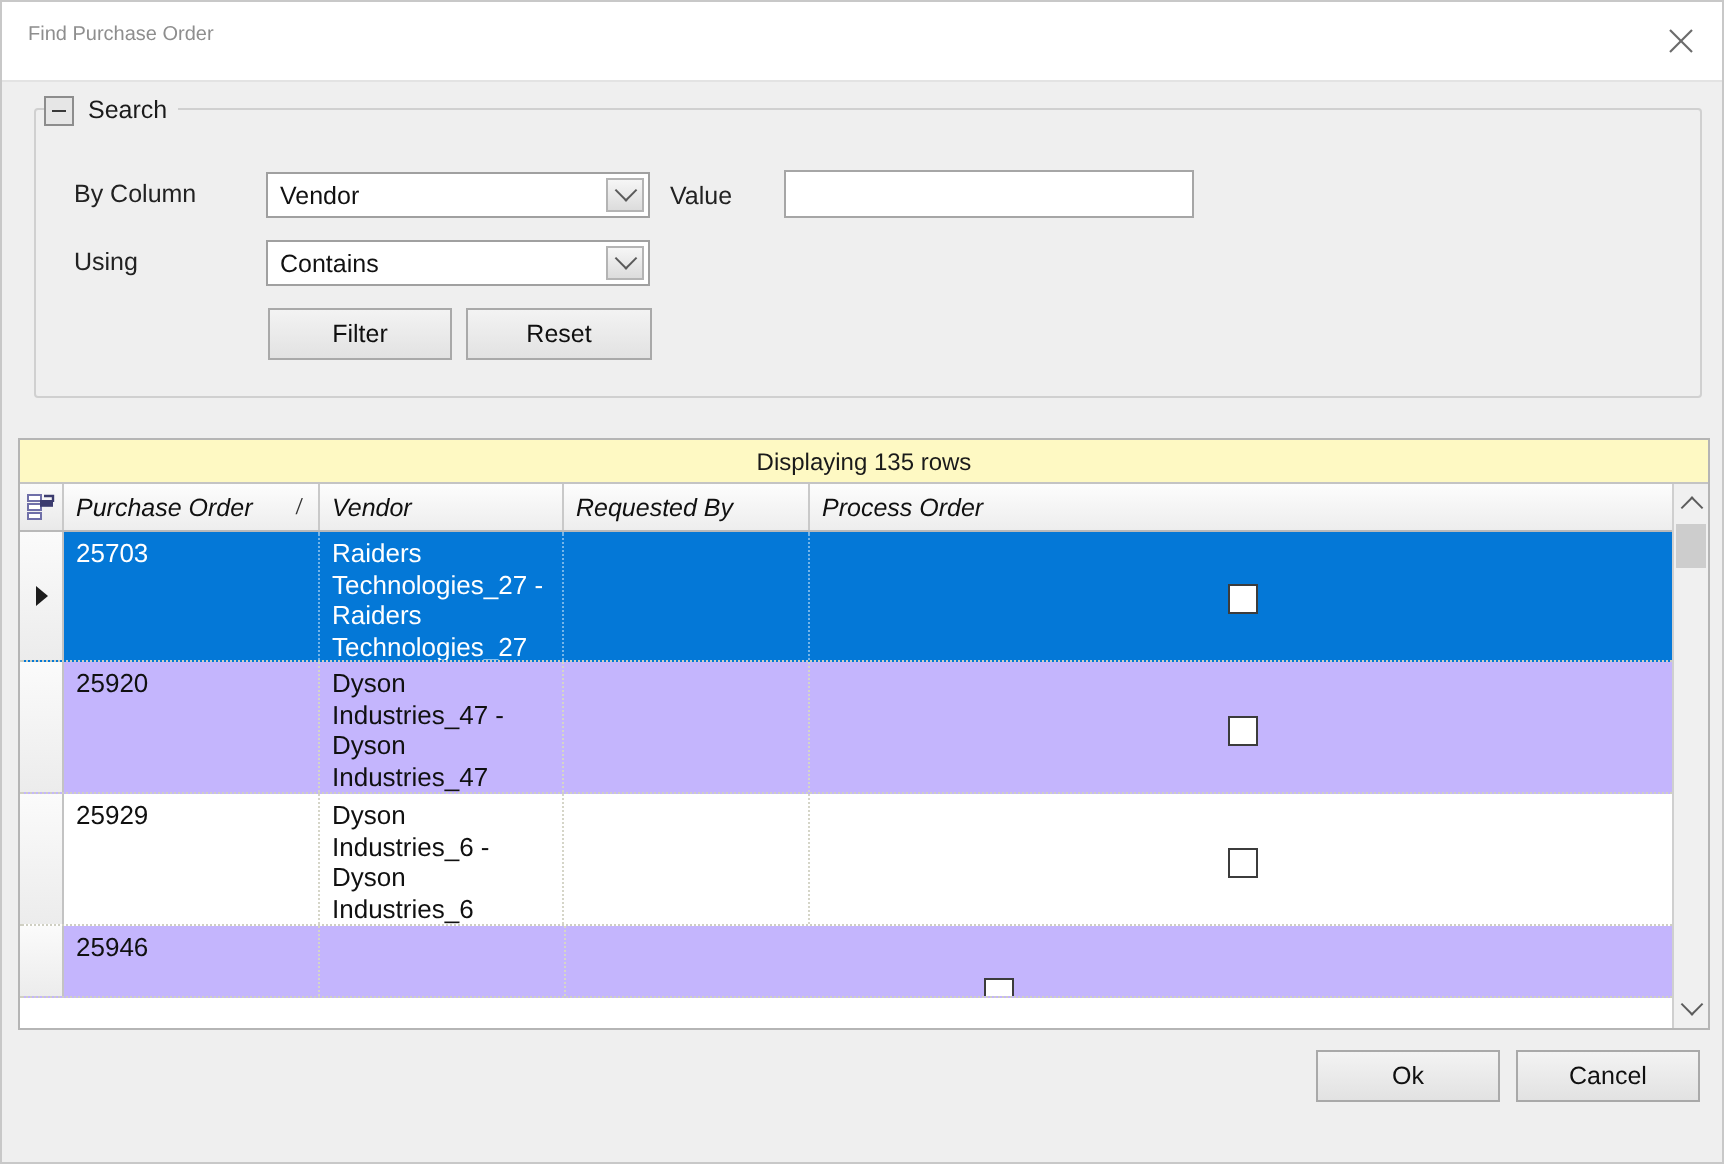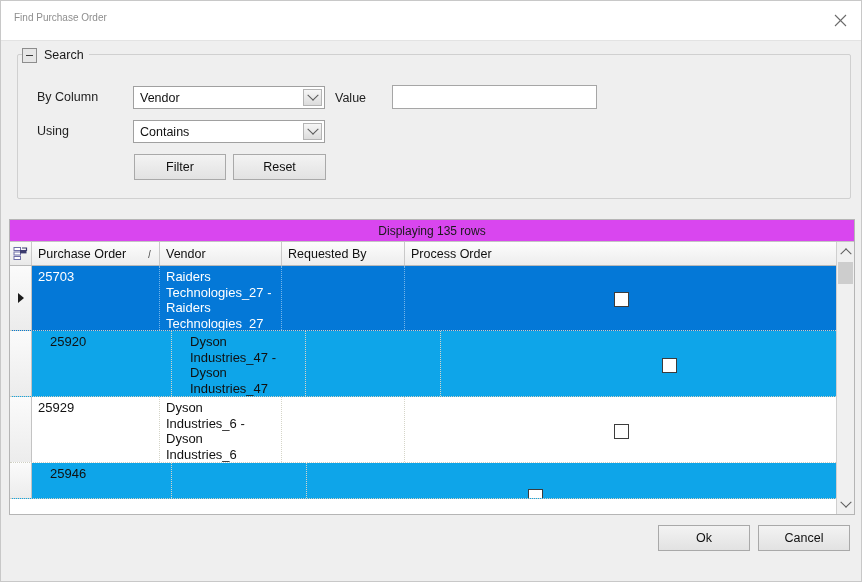--- a/index.html
+++ b/index.html
@@ -200,21 +200,21 @@
     top: 218px;
     width: 846px;
     height: 296px;
     border: 1px solid #b5b5b5;
     box-sizing: border-box;
     background: #ffffff;
     overflow: hidden;
   }
   #grid-status {
     height: 22px;
-    background: #d946ef;
+    background: #fef9c3;
     border-bottom: 1px solid #c4c4c4;
     display: flex;
     align-items: center;
     justify-content: center;
     font-size: 12px;
     color: #1a1a1a;
     box-sizing: border-box;
   }
   #grid-body {
     position: relative;
@@ -235,20 +235,21 @@
     align-items: center;
     font-size: 12.5px;
     color: #101010;
     padding-left: 6px;
     border-right: 1px solid #c9c9c9;
     box-sizing: border-box;
     background: linear-gradient(#fdfdfd, #ededed);
     white-space: nowrap;
     overflow: hidden;
     cursor: pointer;
+    font-style: italic;
   }
   .hcell.corner {
     width: 22px;
     padding-left: 0;
     justify-content: center;
     background: linear-gradient(#fbfbfb, #e9e9e9);
   }
   .hcell .sortmark {
     margin-left: auto;
     margin-right: 8px;
@@ -258,21 +259,21 @@
   }
 
   
   .grow {
     display: flex;
     box-sizing: border-box;
     border-bottom: 1px dotted #cfcfc2;
     overflow: hidden;
   }
   .grow.sel { background: #0478d7; }
-  .grow.alt { background: #0ea5e9; gap: 12px; }
+  .grow.alt { background: #c4b5fd; }
   .grow.norm { background: #ffffff; }
 
   .rowhdr {
     width: 22px;
     flex: 0 0 22px;
     background: linear-gradient(#fbfbfb, #ececec);
     border-right: 1px solid #c3c3c3;
     display: flex;
     align-items: center;
     justify-content: center;

